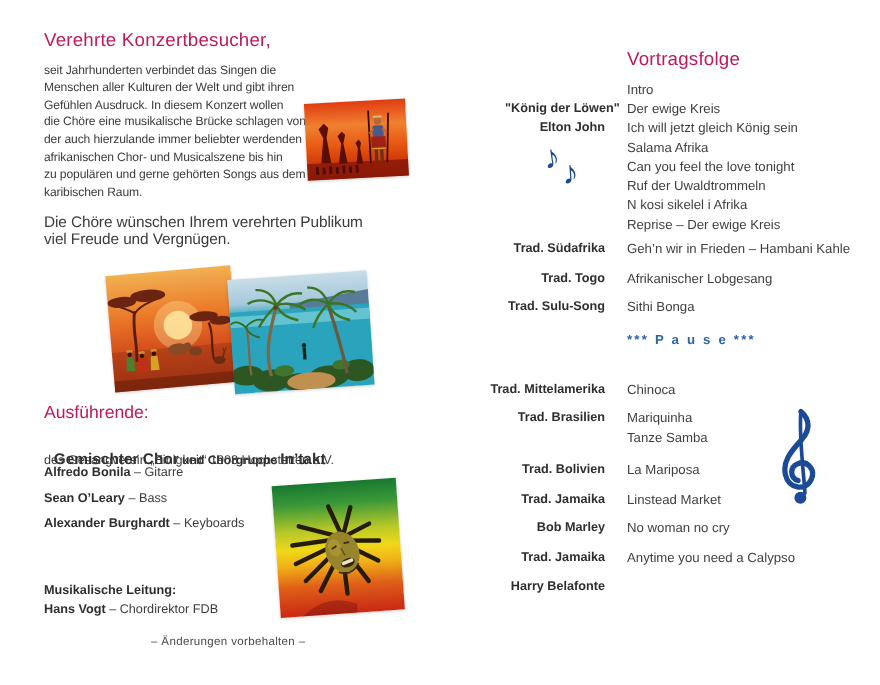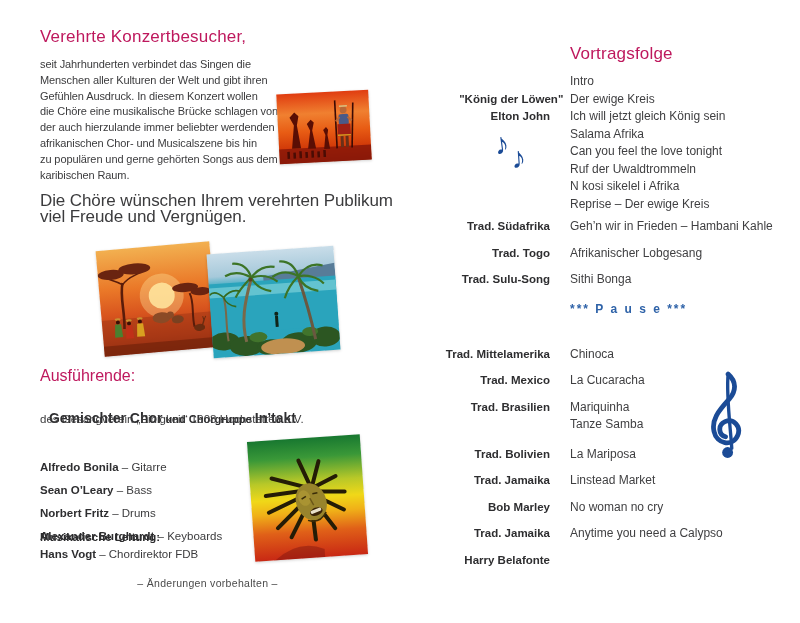--- a/index.html
+++ b/index.html
@@ -9,27 +9,27 @@
     font-family:"Liberation Sans", sans-serif;
     color:#3b3b3d;
   }
   .abs{position:absolute;}
   .ws-pre{white-space:pre;}
   .blue-head{color:#be185d;font-weight:normal;}
 
   
   .l-title{left:40px;top:27px;font-size:17px;letter-spacing:.2px;}
   .l-par1{left:40px;top:57px;font-size:11px;line-height:15.8px;letter-spacing:-.1px;}
-  .l-par2{left:40px;top:193px;font-size:17px;line-height:16px;letter-spacing:-.1px;}
+  .l-par2{left:40px;top:193px;font-size:14px;line-height:16px;letter-spacing:-.1px;}
   .l-ausf{left:40px;top:367px;font-size:16px;}
   .l-ensemble{left:40px;top:391px;white-space:pre;color:#2e2e30;}
   .l-ensemble .big{font-size:14px;font-weight:bold;}
   .l-ensemble .small{font-size:11px;font-weight:bold;}
   .l-sub{left:40px;top:413px;font-size:11.5px;color:#3b3b3d;}
-  .l-members{left:40px;top:461px;}
+  .l-members{left:40px;top:424px;}
   .member{font-size:11.5px;margin-bottom:10px;line-height:13px;}
   .member .nm{font-weight:bold;color:#2e2e30;}
   .l-leitung{left:40px;top:529px;font-size:11.5px;line-height:16.5px;}
   .l-leitung .nm{font-weight:bold;color:#2e2e30;}
   .l-foot{left:40px;top:577px;width:335px;text-align:center;font-size:10.5px;color:#4a4a4a;letter-spacing:.3px;}
 
   
   .r-col{left:440px;top:28px;width:350px;}
   .r-title{margin:16px 0 9px 130px;font-size:17px;letter-spacing:.2px;}
   .prog-row{display:grid;grid-template-columns:110px 1fr;column-gap:20px;margin-bottom:9px;}
@@ -74,21 +74,20 @@
 <div class="abs l-ausf blue-head">Ausführende:</div>
 
 <div class="abs l-ensemble">
   <span class="big">Gemischter Chor</span><span class="small"> und Chorgruppe </span><span class="big">In’takt</span>
 </div>
 <div class="abs l-sub">des Gesangverein „Einigkeit“ 1908 Hochstetten e.V.</div>
 
 <div class="abs l-members">
   <div class="member"><span class="nm">Alfredo Bonila</span> <span>– </span><span>Gitarre</span></div>
   <div class="member"><span class="nm">Sean O’Leary</span> <span>– </span><span>Bass</span></div>
-  <div class="member"><span class="nm">Norbert Fritz</span> <span>– </span><span>Drums</span></div>
   <div class="member"><span class="nm">Alexander Burghardt</span> <span>– </span><span>Keyboards</span></div>
 </div>
 
 <div class="abs l-leitung">
   <div class="nm">Musikalische Leitung:</div>
   <div><span class="nm">Hans Vogt</span> <span>– </span><span>Chordirektor FDB</span></div>
 </div>
 
 <div class="abs l-foot">–  Änderungen vorbehalten  –</div>
 
@@ -292,24 +291,20 @@
     <div class="label">Trad. Sulu-Song</div>
     <div class="songs">Sithi Bonga</div>
   </div>
 
   <div class="pause-line">***  P a u s e  ***</div>
 
   <div class="prog-row">
     <div class="label">Trad. Mittelamerika</div>
     <div class="songs">Chinoca</div>
   </div>
-  <div class="prog-row">
-    <div class="label">Trad. Mexico</div>
-    <div class="songs">La Cucaracha</div>
-  </div>
   <div class="prog-row row-brasilien">
     <div class="label">Trad. Brasilien</div>
     <div class="songs">Mariquinha
 Tanze Samba</div>
   </div>
   <div class="prog-row">
     <div class="label">Trad. Bolivien</div>
     <div class="songs">La Mariposa</div>
   </div>
   <div class="prog-row">

